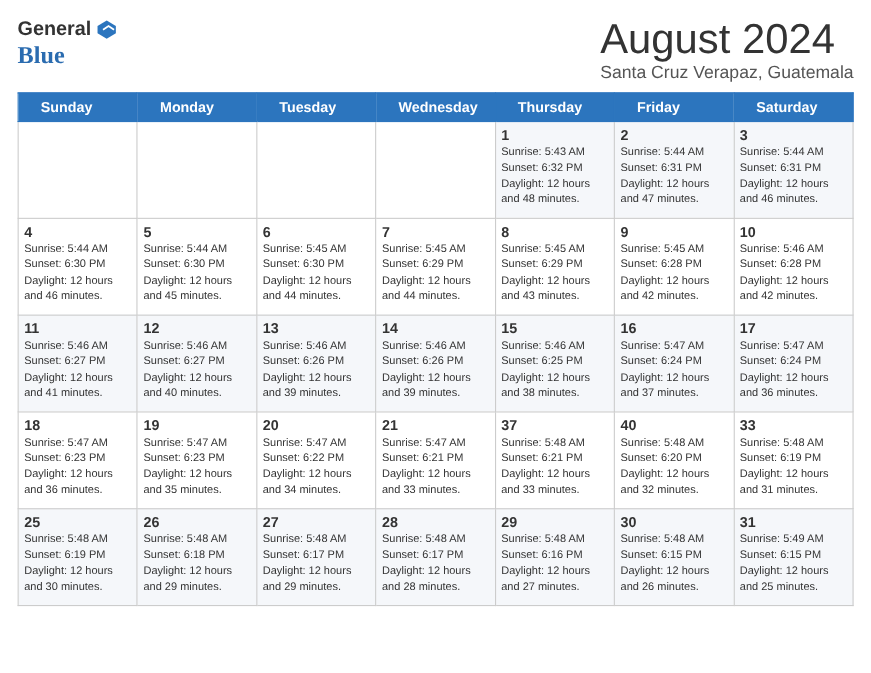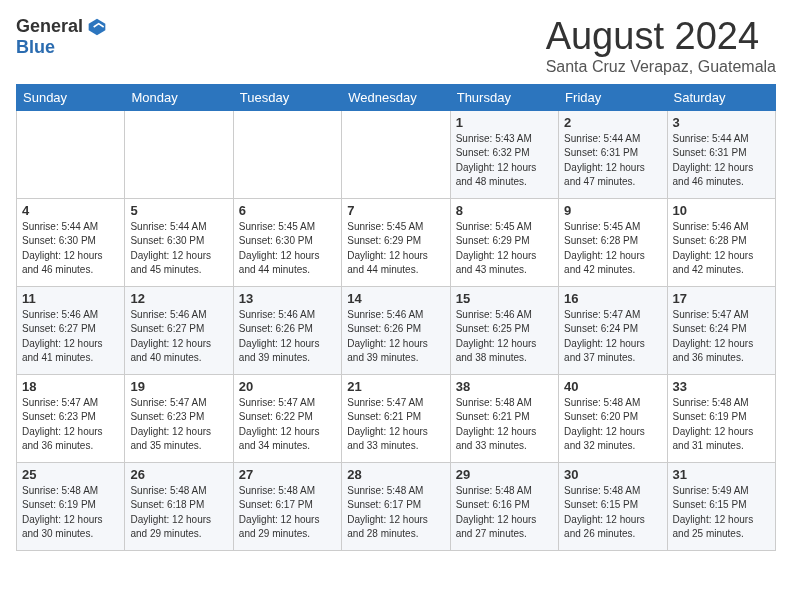--- a/index.html
+++ b/index.html
@@ -26,23 +26,24 @@
       align-items: center;
       gap: 2px;
       justify-content: center;
     }
     .logo-general {
       font-size: 18px;
       font-weight: bold;
       color: #333;
     }
     .logo-blue {
-      font-size: 18px;
+      font-size: 22px;
       font-weight: bold;
       color: #2b6cb0;
+      font-family: Liberation Serif, serif;
     }
     .logo-icon {
       width: 20px;
       height: 20px;
       margin-left: 2px;
     }
     .title-block {
       text-align: left;
     }
     .month-title {
@@ -57,23 +58,23 @@
     }
     table {
       width: 100%;
       border-collapse: collapse;
       table-layout: fixed;
     }
     thead tr th {
       background-color: #2c75be;
       color: #fff;
       text-align: left;
-      padding: 5px 6px;
+      padding: 5px 20px;
       font-size: 13px;
-      font-weight: normal;
+      font-weight: bold;
       border: 1px solid #2c75be;
     }
     tbody tr td {
       border: 1px solid #ccc;
       vertical-align: top;
       padding: 4px 5px;
       font-size: 10.5px;
       color: #333;
       height: 88px;
       background: #fff;
@@ -223,21 +224,21 @@
 Daylight: 12 hours
 and 35 minutes.</span></td>
         <td><span class="day-number">20</span><span class="day-info" style="white-space: pre-line;">Sunrise: 5:47 AM
 Sunset: 6:22 PM
 Daylight: 12 hours
 and 34 minutes.</span></td>
         <td><span class="day-number">21</span><span class="day-info" style="white-space: pre-line;">Sunrise: 5:47 AM
 Sunset: 6:21 PM
 Daylight: 12 hours
 and 33 minutes.</span></td>
-        <td><span class="day-number">38</span><span class="day-info" style="white-space: pre-line;">Sunrise: 5:48 AM
+        <td><span class="day-number">37</span><span class="day-info" style="white-space: pre-line;">Sunrise: 5:48 AM
 Sunset: 6:21 PM
 Daylight: 12 hours
 and 33 minutes.</span></td>
         <td><span class="day-number">40</span><span class="day-info" style="white-space: pre-line;">Sunrise: 5:48 AM
 Sunset: 6:20 PM
 Daylight: 12 hours
 and 32 minutes.</span></td>
         <td><span class="day-number">33</span><span class="day-info" style="white-space: pre-line;">Sunrise: 5:48 AM
 Sunset: 6:19 PM
 Daylight: 12 hours

